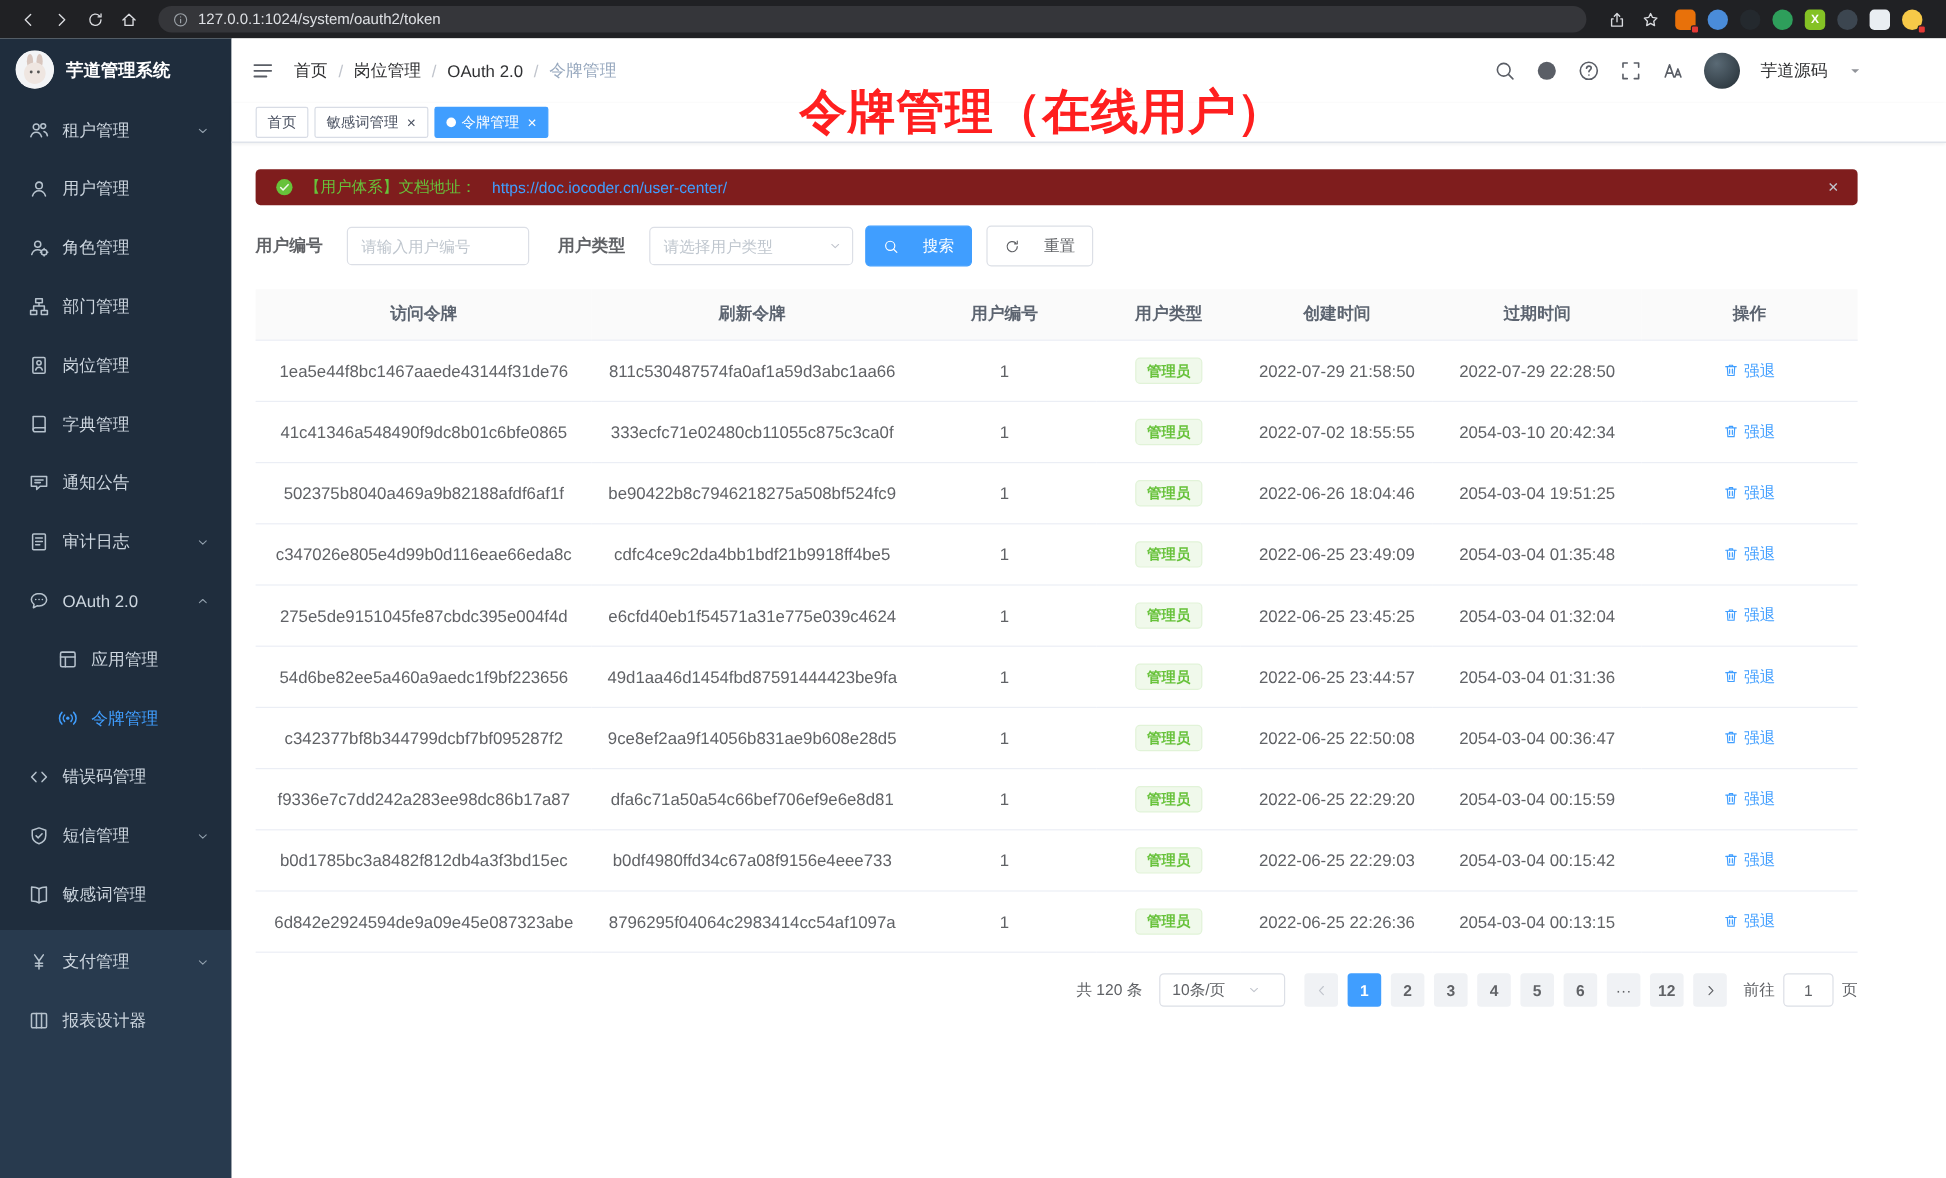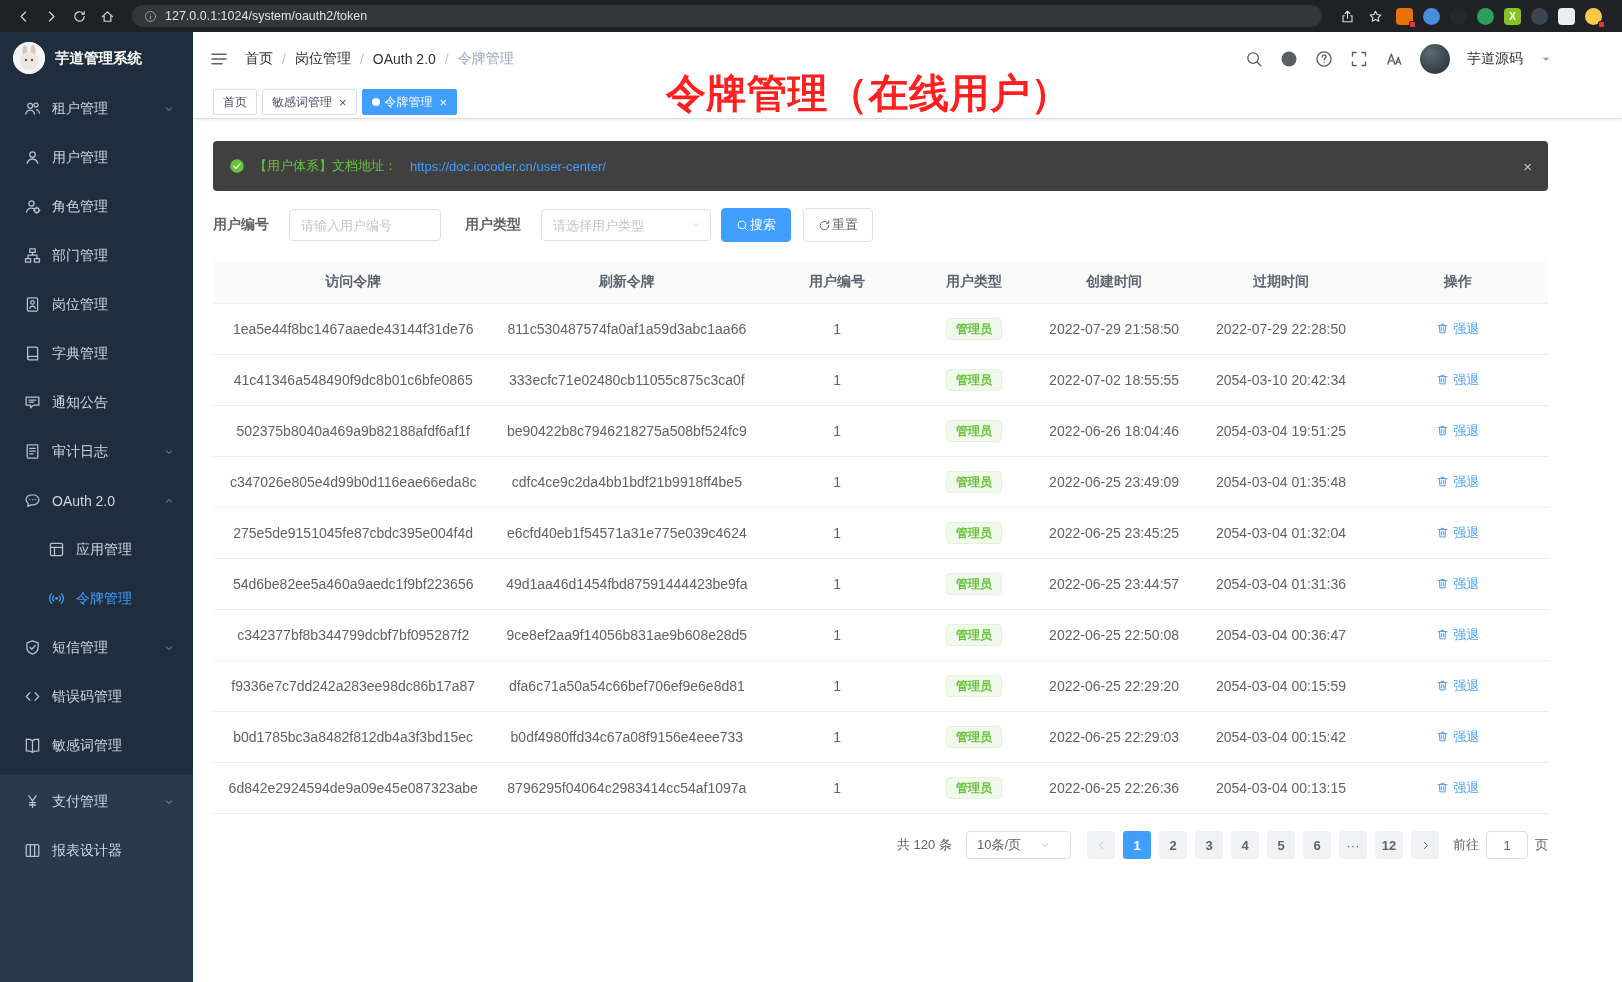--- a/index.html
+++ b/index.html
@@ -56,37 +56,37 @@
   .tabbar { height:33px; display:flex; align-items:center; gap:5px; padding:0 70px 0 20px;
             border-bottom:1px solid #d8dce5; box-shadow:0 1px 3px rgba(0,21,41,.08); flex:0 0 auto; }
   .tab { height:26px; display:inline-flex; align-items:center; gap:5px; padding:0 9px; border:1px solid #d8dce5;
          background:#fff; color:#495060; font-size:12px; cursor:pointer; border-radius:2px; white-space:nowrap; }
   .tab.active { background:#409eff; border-color:#409eff; color:#fff; }
   .tab-dot { width:8px; height:8px; border-radius:50%; background:#fff; }
   .tab-close { font-size:13px; margin-left:2px; line-height:1; }
 
   
   .content { flex:1; padding:22px 74px 0 20px; overflow:hidden; }
-  .alert { display:flex; align-items:center; gap:9px; background:#404040; border-radius:4px;
-           padding:16px 16px; margin-bottom:17px; font-size:13px; color:#67c23a; }
+  .alert { display:flex; align-items:center; gap:9px; background:#7f1d1d; border-radius:4px;
+           padding:6px 16px; margin-bottom:17px; font-size:13px; color:#67c23a; }
   .alert-icon { display:flex; font-size:16px; }
   .alert-link { color:#409eff; text-decoration:none; margin-left:4px; cursor:pointer; }
   .alert-close { margin-left:auto; color:#c0c4cc; font-size:15px; cursor:pointer; }
 
   .filter-row { display:flex; align-items:center; margin-bottom:19px; }
   .f-label { font-size:14px; font-weight:700; color:#606266; margin-right:20px; white-space:nowrap; }
   .f-label.ml24 { margin-left:24px; }
   .f-input { width:152px; height:32px; border:1px solid #dcdfe6; border-radius:4px; padding:0 11px;
              font-size:13px; color:#606266; background:#fff; outline:none; }
   .f-input::placeholder { color:#bfc6ce; }
   .select-wrap { position:relative; }
   .select-wrap .f-input { width:170px; padding-right:28px; }
   .sel-chev { position:absolute; right:9px; top:50%; transform:translateY(-50%); color:#c0c4cc;
               font-size:12px; display:flex; pointer-events:none; }
-  .btn { height:30px; display:inline-flex; align-items:center; gap:1px; padding:16px 14px; border-radius:4px;
+  .btn { height:30px; display:inline-flex; align-items:center; gap:20px; padding:16px 14px; border-radius:4px;
          font-size:13px; border:1px solid #dcdfe6; background:#fff; color:#606266; cursor:pointer; }
   .btn.primary { background:#409eff; border-color:#409eff; color:#fff; margin-left:10px; margin-right:12px; }
   .bicon { display:flex; font-size:13px; }
 
   .token-table { width:100%; border-collapse:collapse; table-layout:fixed; }
   .token-table th { background:#fafafa; font-size:14px; font-weight:700; color:#5c6470; padding:12px 4px;
                     text-align:center; border-bottom:1px solid #ebeef5; white-space:nowrap; }
   .token-table td { font-size:14px; color:#606266; text-align:center; padding:14px 4px;
                     border-bottom:1px solid #ebeef5; overflow:hidden; text-overflow:ellipsis; white-space:nowrap; }
   .tag-success { display:inline-block; background:#f0f9eb; border:1px solid #e1f3d8; color:#67c23a;
@@ -307,38 +307,38 @@
             <svg viewBox="0 0 16 16" width="1em" height="1em" fill="none" stroke="currentColor" stroke-width="1.2" stroke-linecap="round" stroke-linejoin="round" aria-hidden="true">
               <circle cx="8" cy="8" r="1.3" fill="currentColor" stroke="none"></circle>
               <path d="M5.5 10.5a3.6 3.6 0 0 1 0-5M10.5 5.5a3.6 3.6 0 0 1 0 5M3.4 12.6a6.5 6.5 0 0 1 0-9.2M12.6 3.4a6.5 6.5 0 0 1 0 9.2"></path>
             </svg>
           </span>
           <span class="mi-label">令牌管理</span>
         </div>
         <div class="menu-item">
           <span class="mi-icon">
             <svg viewBox="0 0 16 16" width="1em" height="1em" fill="none" stroke="currentColor" stroke-width="1.2" stroke-linecap="round" stroke-linejoin="round" aria-hidden="true">
+              <path d="M5.6 4.4L2.2 8l3.4 3.6M10.4 4.4L13.8 8l-3.4 3.6"></path>
+            </svg>
+          </span>
+          <span class="mi-label">错误码管理</span>
+        </div>
+        <div class="menu-item">
+          <span class="mi-icon">
+            <svg viewBox="0 0 16 16" width="1em" height="1em" fill="none" stroke="currentColor" stroke-width="1.2" stroke-linecap="round" stroke-linejoin="round" aria-hidden="true">
               <path d="M8 1.8l5.3 1.9v4c0 3.2-2.1 5.4-5.3 6.5-3.2-1.1-5.3-3.3-5.3-6.5v-4z"></path>
               <path d="M5.7 7.9l1.7 1.7 3-3.2"></path>
             </svg>
           </span>
           <span class="mi-label">短信管理</span>
           <span class="mi-chev">
             <svg viewBox="0 0 16 16" width="1em" height="1em" fill="none" stroke="currentColor" stroke-width="1.2" stroke-linecap="round" stroke-linejoin="round" aria-hidden="true">
               <path d="M4.2 6.3L8 9.9l3.8-3.6"></path>
             </svg>
           </span>
-        </div>
-        <div class="menu-item">
-          <span class="mi-icon">
-            <svg viewBox="0 0 16 16" width="1em" height="1em" fill="none" stroke="currentColor" stroke-width="1.2" stroke-linecap="round" stroke-linejoin="round" aria-hidden="true">
-              <path d="M5.6 4.4L2.2 8l3.4 3.6M10.4 4.4L13.8 8l-3.4 3.6"></path>
-            </svg>
-          </span>
-          <span class="mi-label">错误码管理</span>
         </div>
         <div class="menu-item">
           <span class="mi-icon">
             <svg viewBox="0 0 16 16" width="1em" height="1em" fill="none" stroke="currentColor" stroke-width="1.2" stroke-linecap="round" stroke-linejoin="round" aria-hidden="true">
               <path d="M8 3.4C6.6 2.5 4.6 2.1 2.2 2.1v11c2.4 0 4.4.4 5.8 1.3 1.4-.9 3.4-1.3 5.8-1.3v-11c-2.4 0-4.4.4-5.8 1.3z"></path>
               <path d="M8 3.4v11"></path>
             </svg>
           </span>
           <span class="mi-label">敏感词管理</span>
         </div>

